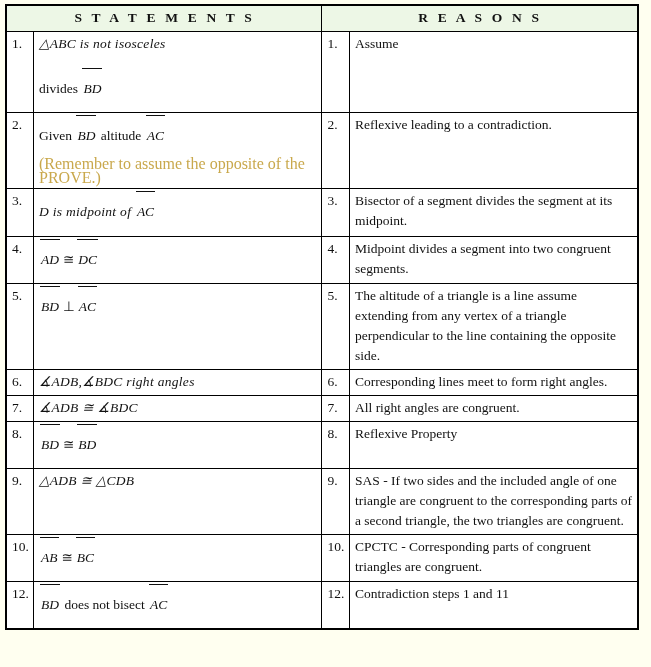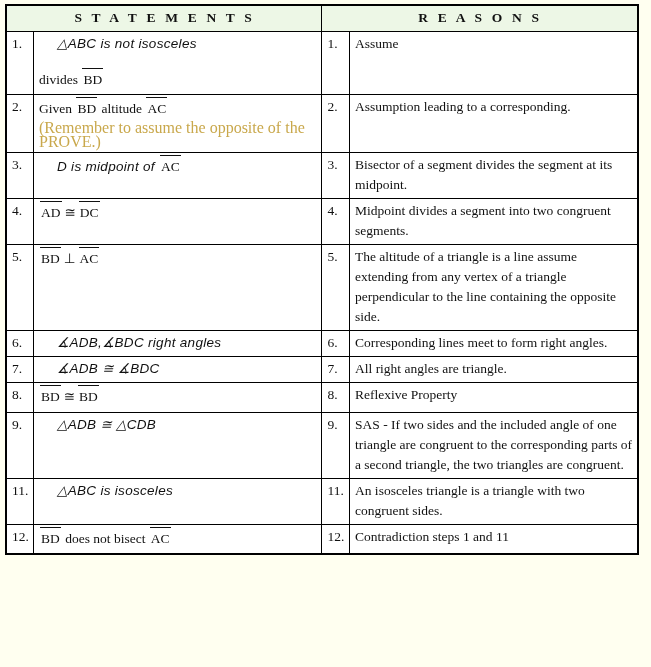--- a/index.html
+++ b/index.html
@@ -56,28 +56,28 @@
   td.num {
     text-align: left;
     padding-left: 4px;
     padding-right: 2px;
     white-space: nowrap;
     color: #111111;
   }
 
   
   .mth {
-    font-family: Liberation Sans, sans-serif;
+    font-family: Liberation Serif, serif;
     font-style: italic;
     letter-spacing: 0.3px;
-    margin-left: 18px;
   }
   .seg {
+    font-style: italic;
     border-top: 1px solid #111111;
-    padding: 4px 1px;
+    padding: 13px 1px;
     margin: 0 1px;
     display: inline-block;
     line-height: 1.05;
   }
   .sym {
     font-style: normal;
     padding: 0 2px;
   }
   .note {
     color: #c9a84c;
@@ -116,21 +116,21 @@
             <span class="stmt-line"><span class="mth">△ABC is not isosceles</span></span>
             <span class="stmt-line"><span>divides </span><span class="seg">BD</span></span>
           </td>
           <td class="num">1.</td>
           <td>Assume</td>
         </tr>
         <tr>
           <td class="num">2.</td>
           <td><span class="">Given </span><span class="seg">BD</span><span> altitude </span><span class="seg">AC</span><span class="note">(Remember to assume the opposite of the PROVE.)</span></td>
           <td class="num">2.</td>
-          <td class="red">Assumption leading to a corresponding.</td>
+          <td class="red">Reflexive leading to a contradiction.</td>
         </tr>
         <tr>
           <td class="num">3.</td>
           <td><span class="mth">D is midpoint of </span><span class="seg">AC</span></td>
           <td class="num">3.</td>
           <td>Bisector of a segment divides the segment at its midpoint.</td>
         </tr>
         <tr>
           <td class="num">4.</td>
           <td><span class="seg">AD</span><span class="sym">≅</span><span class="seg">DC</span></td>
@@ -146,39 +146,39 @@
         <tr>
           <td class="num">6.</td>
           <td><span class="mth">∡ADB,∡BDC right angles</span></td>
           <td class="num">6.</td>
           <td>Corresponding lines meet to form right angles.</td>
         </tr>
         <tr>
           <td class="num">7.</td>
           <td><span class="mth">∡ADB ≅ ∡BDC</span></td>
           <td class="num">7.</td>
-          <td>All right angles are triangle.</td>
+          <td>All right angles are congruent.</td>
         </tr>
         <tr>
           <td class="num">8.</td>
           <td><span class="seg">BD</span><span class="sym">≅</span><span class="seg">BD</span></td>
           <td class="num">8.</td>
           <td>Reflexive Property</td>
         </tr>
         <tr>
           <td class="num">9.</td>
           <td><span class="mth">△ADB ≅ △CDB</span></td>
           <td class="num">9.</td>
           <td>SAS - If two sides and the included angle of one triangle are congruent to the corresponding parts of a second triangle, the two triangles are congruent.</td>
         </tr>
         <tr>
-          <td class="num">11.</td>
-          <td><span class="mth">△ABC is isosceles</span></td>
-          <td class="num">11.</td>
-          <td>An isosceles triangle is a triangle with two congruent sides.</td>
+          <td class="num">10.</td>
+          <td><span class="seg">AB</span><span class="sym">≅</span><span class="seg">BC</span></td>
+          <td class="num">10.</td>
+          <td>CPCTC - Corresponding parts of congruent triangles are congruent.</td>
         </tr>
         <tr>
           <td class="num">12.</td>
           <td><span class="seg">BD</span><span> does not bisect </span><span class="seg">AC</span></td>
           <td class="num">12.</td>
           <td class="red">Contradiction steps 1 and 11</td>
         </tr>
       </tbody>
   </table>
 </div>

